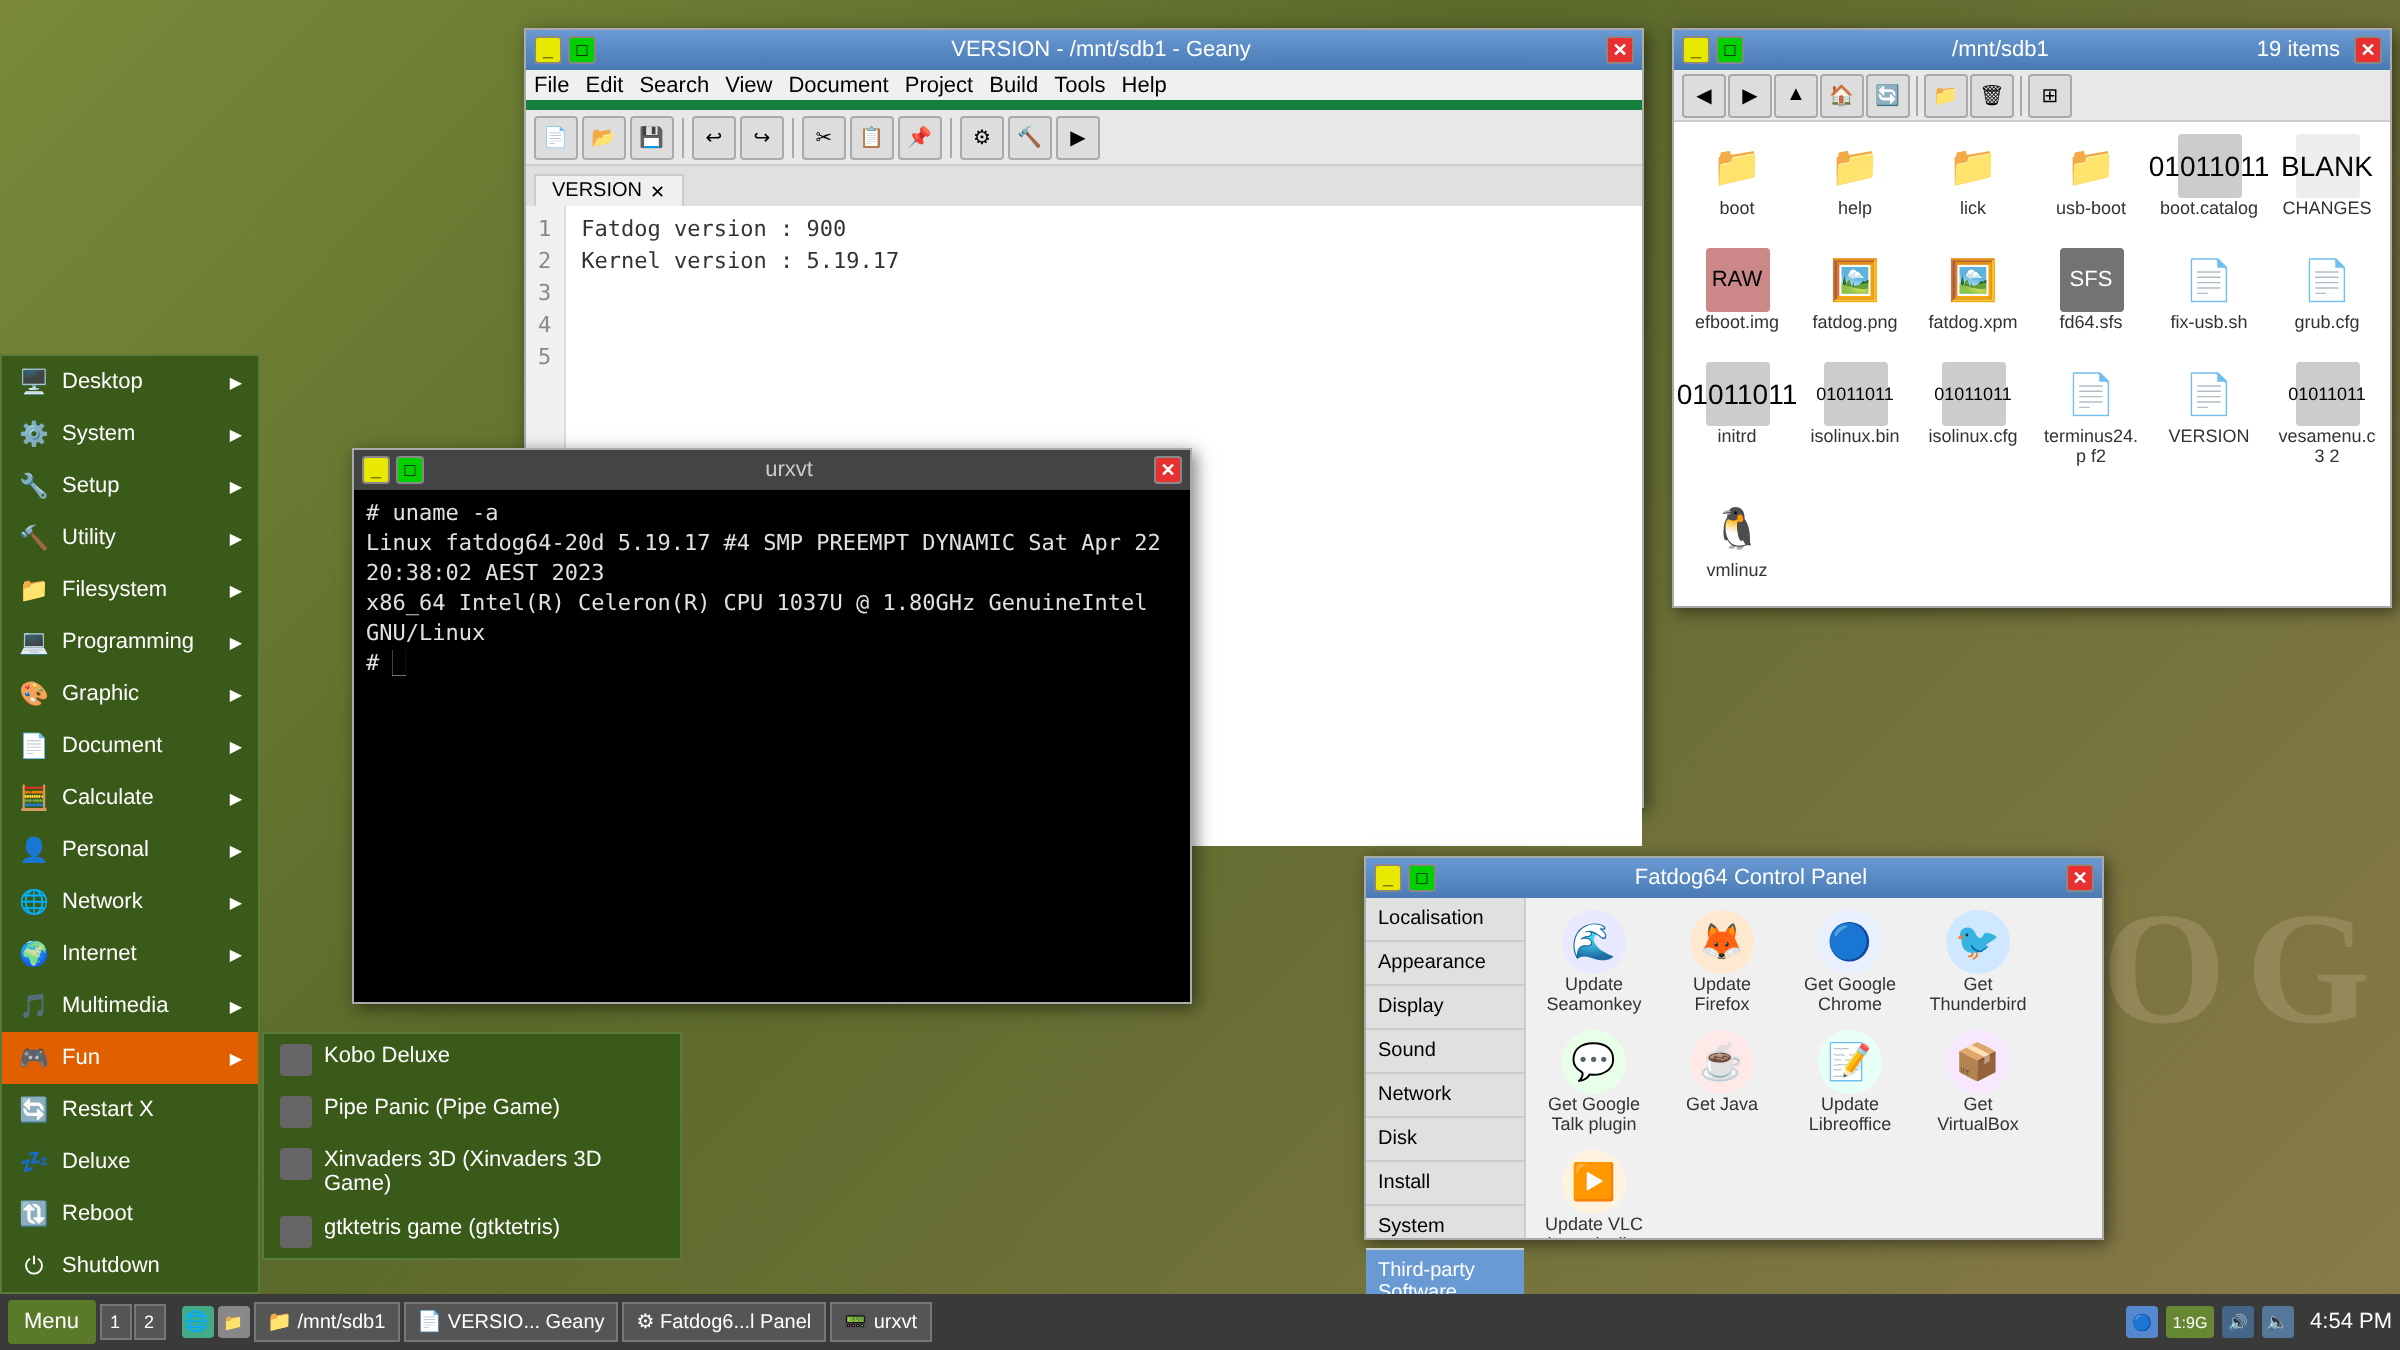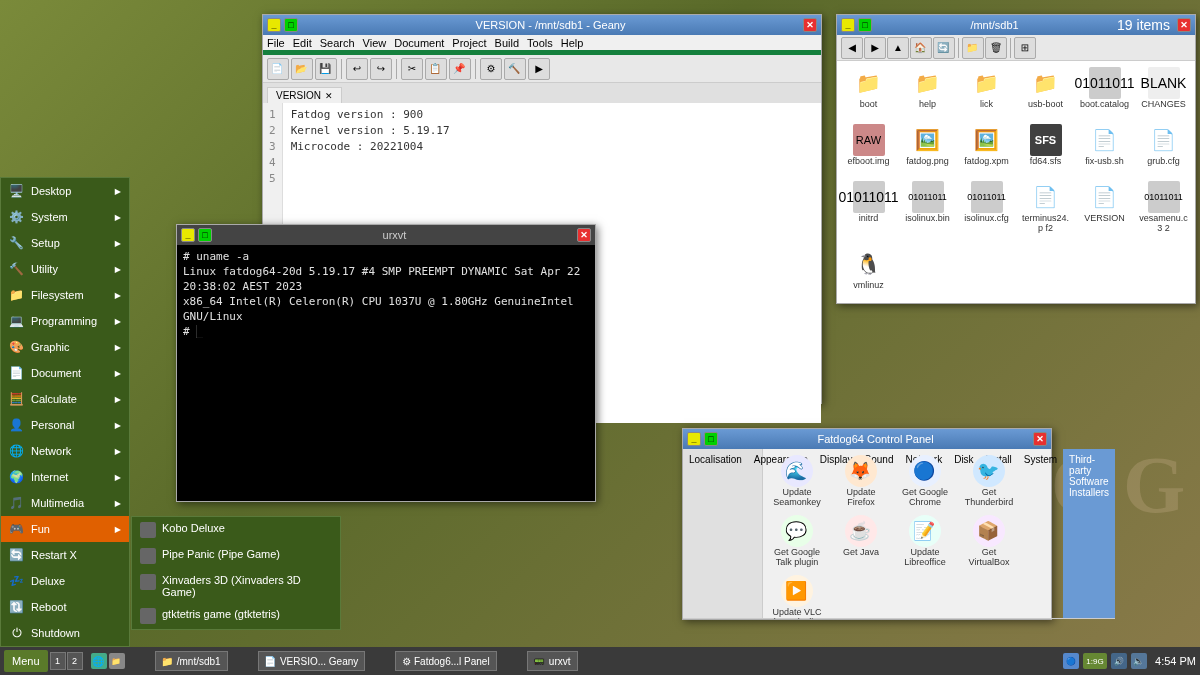--- a/index.html
+++ b/index.html
@@ -90,21 +90,20 @@
       color: white;
       border: 1px solid #777;
       padding: 1px 6px;
       font-size: 10px;
       cursor: pointer;
       height: 20px;
       display: flex;
       align-items: center;
       gap: 3px;
       white-space: nowrap;
-      margin-left: 28px;
     }
 
     .taskbar-right {
       margin-left: auto;
       display: flex;
       align-items: center;
       gap: 4px;
       color: white;
       font-size: 10px;
     }
@@ -368,21 +367,21 @@
       display: flex;
       height: calc(100% - 20px);
       background: #f0f0f0;
     }
 
     .cpanel-sidebar {
       width: 80px;
       background: #e0e0e0;
       border-right: 1px solid #ccc;
       display: flex;
-      flex-direction: row;
+      flex-direction: column;
     }
 
     .cpanel-sidebar-item {
       padding: 5px 6px;
       font-size: 10px;
       cursor: pointer;
       border-bottom: 1px solid #ccc;
     }
 
     .cpanel-sidebar-item.active {
@@ -563,21 +562,20 @@
         <div class="geany-line-numbers">
           <div>1</div>
           <div>2</div>
           <div>3</div>
           <div>4</div>
           <div>5</div>
         </div>
         <div class="geany-code">
           <div>Fatdog version : 900</div>
           <div>Kernel version : 5.19.17</div>
-          <div>Microcode      : 20221004</div>
           <div>&nbsp;</div>
         </div>
       </div>
     </div>
   </div>
 
   <div class="window terminal-window">
     <div class="terminal-titlebar">
       <div class="window-btn" style="background:#e8e800;">_</div>
       <div class="window-btn" style="background:#00d000;">□</div>
@@ -590,21 +588,21 @@
       <div>x86_64 Intel(R) Celeron(R) CPU 1037U @ 1.80GHz GenuineIntel GNU/Linux</div>
       <div># <span style="background:#e0e0e0;color:black;">█</span></div>
     </div>
   </div>
 
   <div class="window filemanager-window">
     <div class="fm-titlebar">
       <div class="window-btn win-min">_</div>
       <div class="window-btn win-max">□</div>
       <div class="window-title">/mnt/sdb1</div>
-      <span style="color:white;font-size:14px;margin-right:4px;">19 items</span>
+      <span style="color:white;font-size:11px;margin-right:4px;">19 items</span>
       <div class="window-btn win-close">✕</div>
     </div>
     <div class="fm-toolbar">
       <div class="toolbar-btn">◀</div>
       <div class="toolbar-btn">▶</div>
       <div class="toolbar-btn">▲</div>
       <div class="toolbar-btn">🏠</div>
       <div class="toolbar-btn">🔄</div>
       <div class="separator"></div>
       <div class="toolbar-btn">📁</div>
@@ -643,21 +641,21 @@
       </div>
       <div class="fm-item">
         <div class="fm-item-icon">🖼️</div>
         <div class="fm-item-name">fatdog.png</div>
       </div>
       <div class="fm-item">
         <div class="fm-item-icon">🖼️</div>
         <div class="fm-item-name">fatdog.xpm</div>
       </div>
       <div class="fm-item">
-        <div class="fm-item-icon" style="background:#404040;border-radius:2px;font-size:11px;padding:1px;color:white;font-weight:bold;">SFS</div>
+        <div class="fm-item-icon" style="background:#737373;border-radius:2px;font-size:11px;padding:1px;color:white;">SFS</div>
         <div class="fm-item-name">fd64.sfs</div>
       </div>
       <div class="fm-item">
         <div class="fm-item-icon">📄</div>
         <div class="fm-item-name">fix-usb.sh</div>
       </div>
       <div class="fm-item">
         <div class="fm-item-icon">📄</div>
         <div class="fm-item-name">grub.cfg</div>
       </div>

